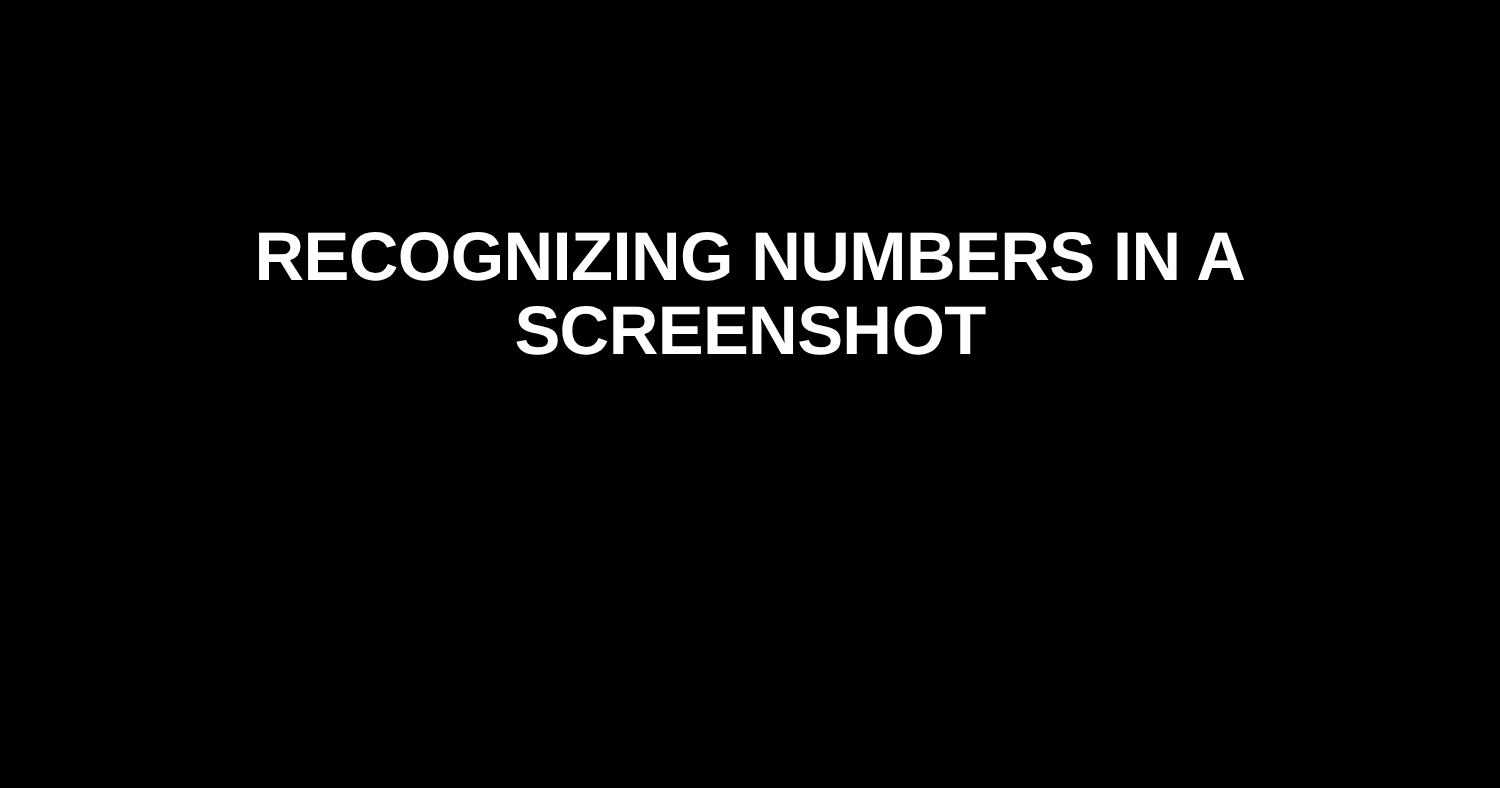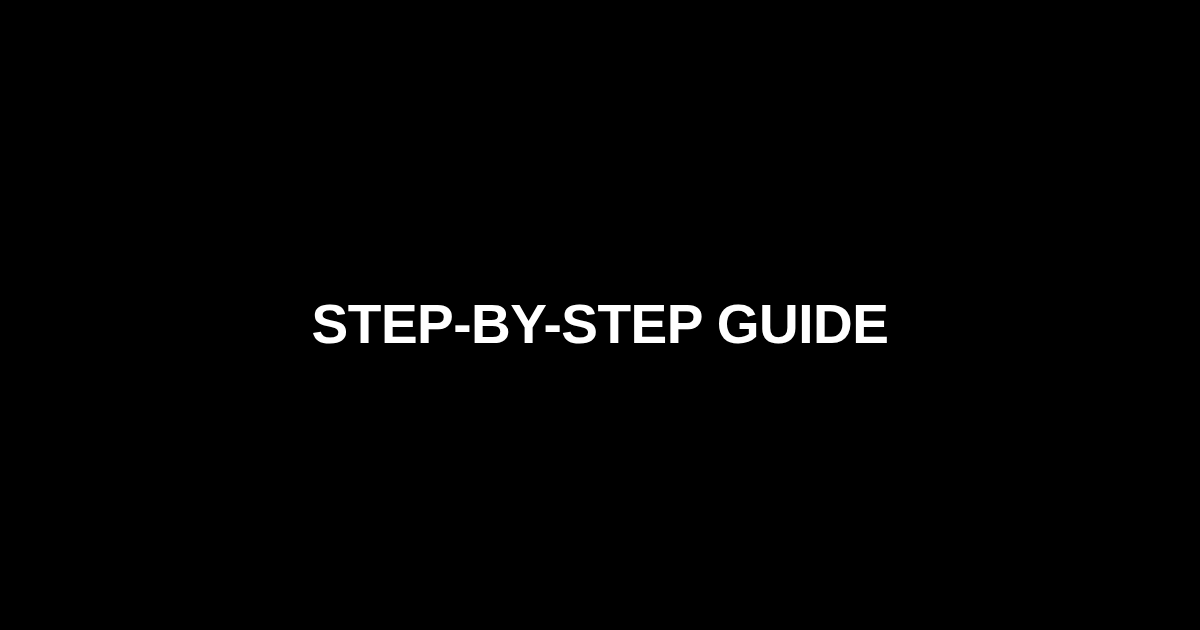--- a/index.html
+++ b/index.html
@@ -34,17 +34,16 @@
       text-transform: uppercase;
       letter-spacing: -0.5px;
       font-stretch: condensed;
     }
   </style>
 </head>
 <body>
 
 <div class="title-container">
   <h1 class="title">
+    <span>Recognizing Numbers in a Screenshot</span><br>
     <br>
-    <br>
-    <span>Step-by-Step Guide</span>
   </h1>
 </div>
 
 </body></html>

